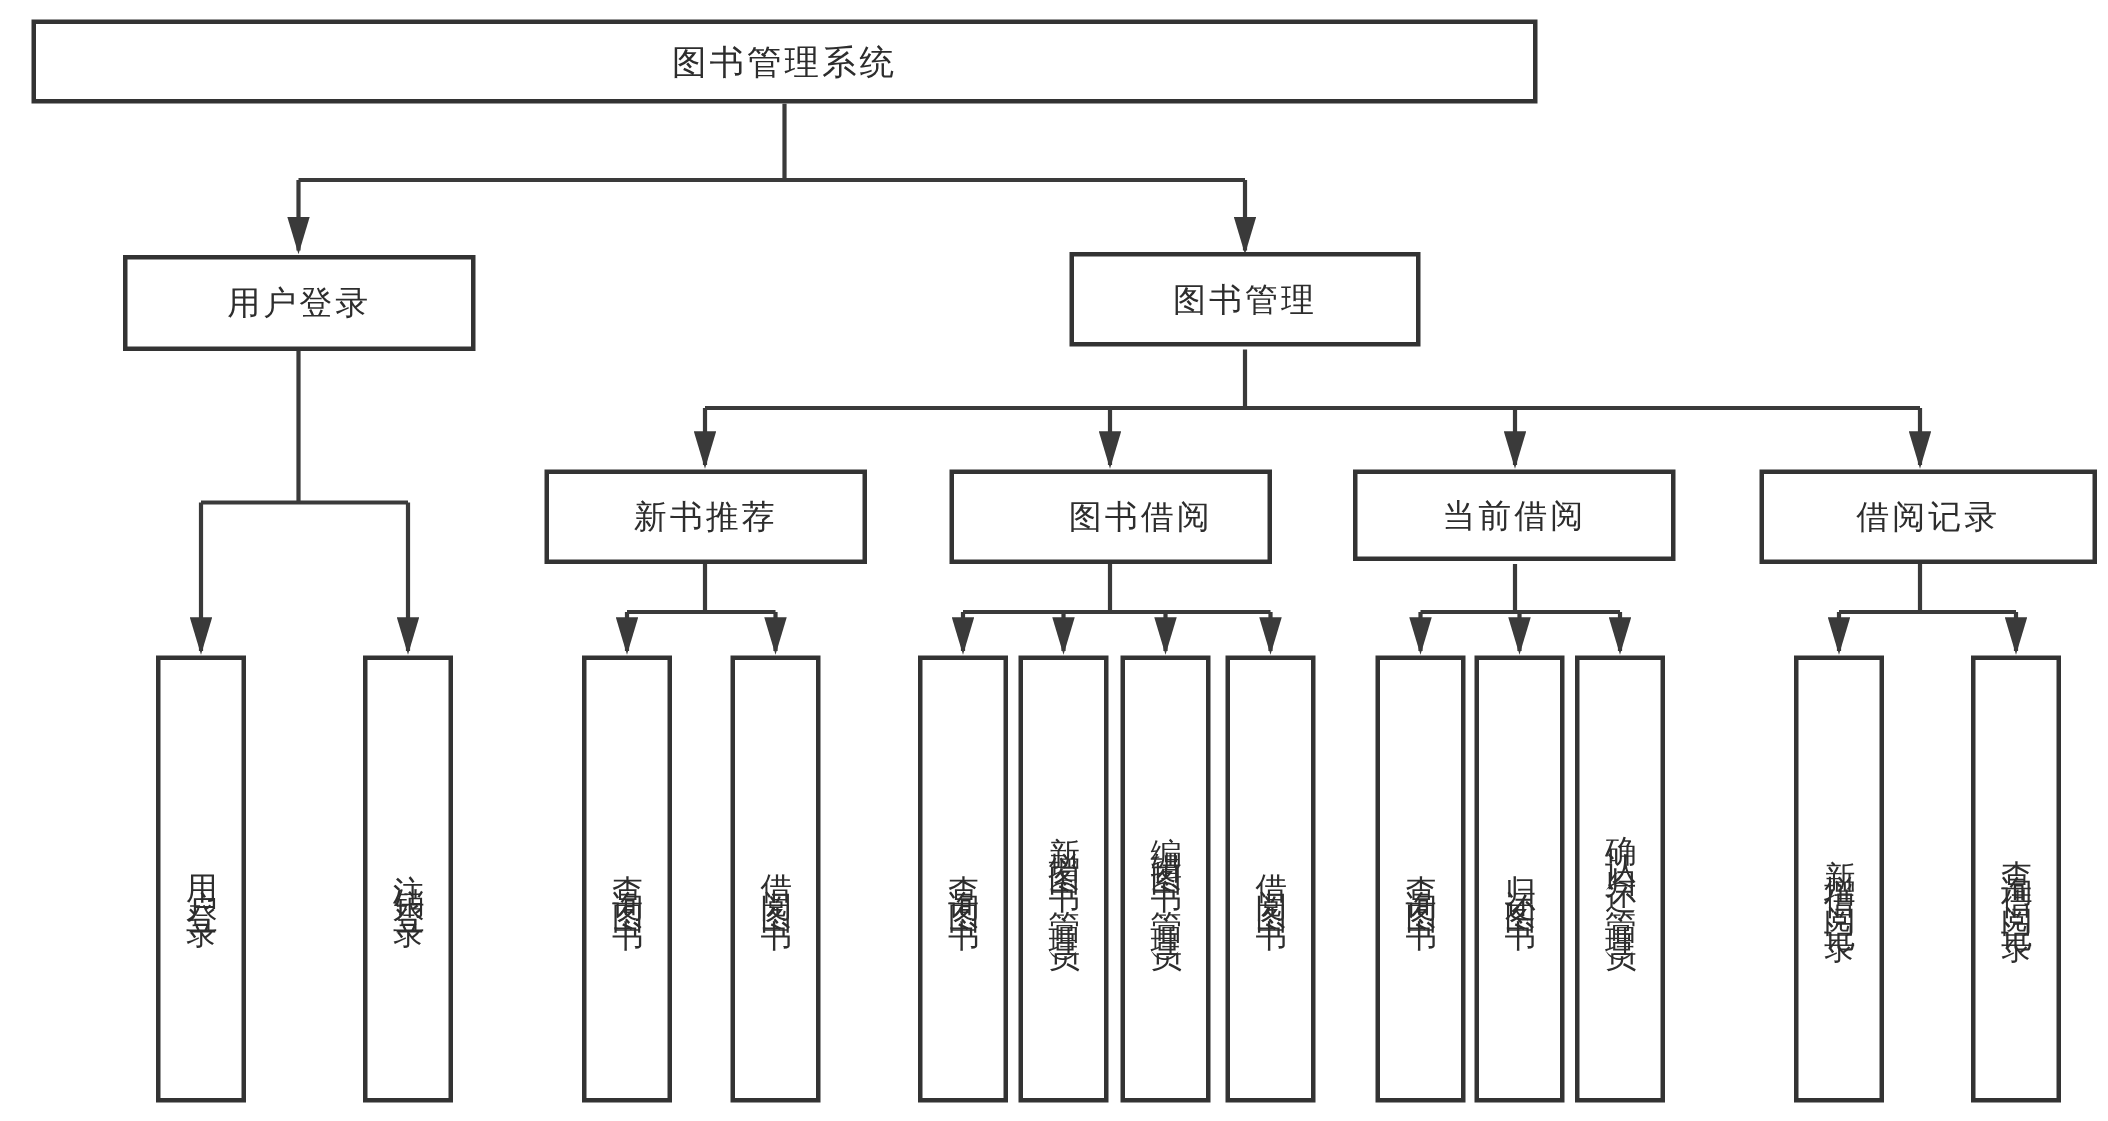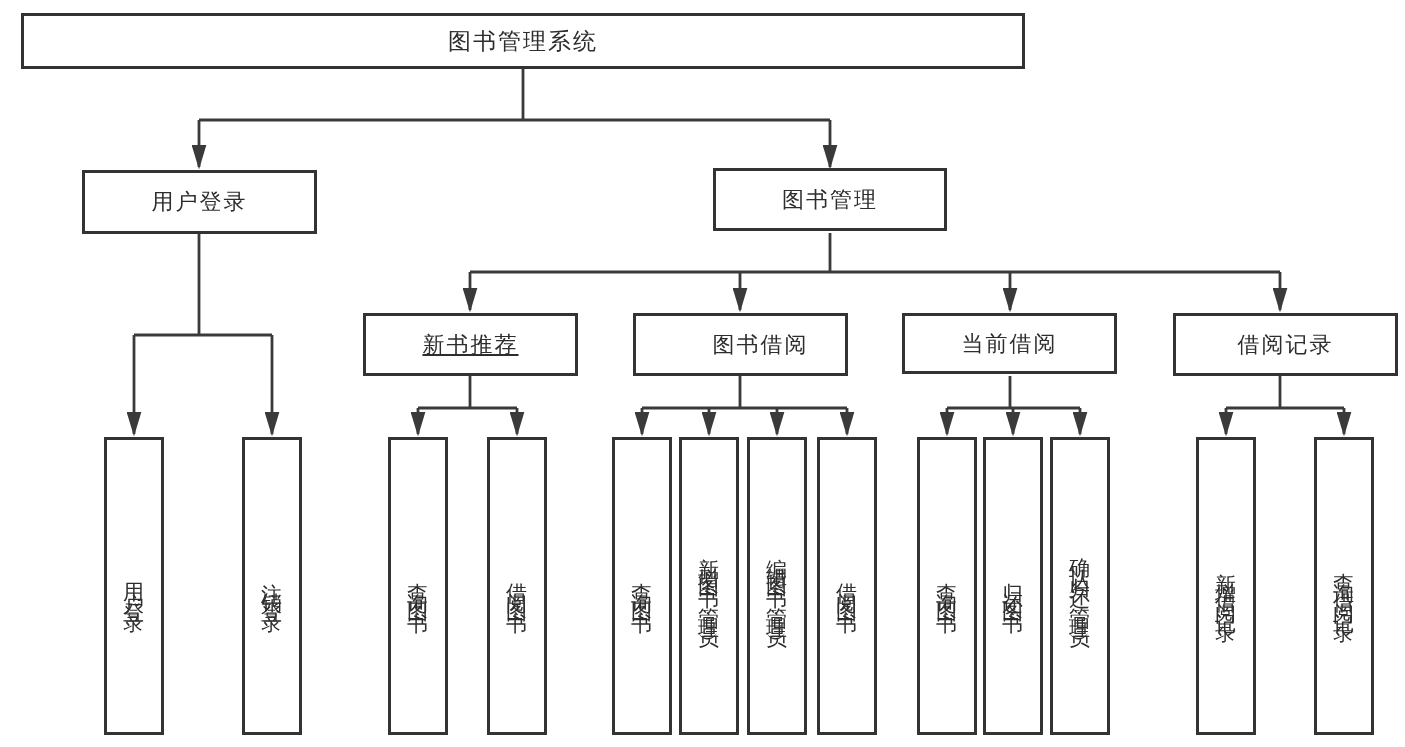--- a/index.html
+++ b/index.html
@@ -104,21 +104,21 @@
     <span class="h-label">图书管理系统</span>
   </div>
 
   <div class="box" style="left:82px;top:170px;width:235px;height:64px;">
     <span class="h-label">用户登录</span>
   </div>
   <div class="box" style="left:713px;top:158px;width:234px;height:63px;margin-top:10px;">
     <span class="h-label">图书管理</span>
   </div>
 
-  <div class="box" style="left:363px;top:313px;width:215px;height:63px;text-decoration:underline;">
+  <div class="box" style="left:363px;top:313px;width:215px;height:63px;">
     <span class="h-label">新书推荐</span>
   </div>
   <div class="box" style="left:633px;top:313px;width:215px;height:63px;padding-left:40px;">
     <span class="h-label">图书借阅</span>
   </div>
   <div class="box" style="left:902px;top:313px;width:215px;height:61px;">
     <span class="h-label">当前借阅</span>
   </div>
   <div class="box" style="left:1173px;top:313px;width:225px;height:63px;">
     <span class="h-label">借阅记录</span>

